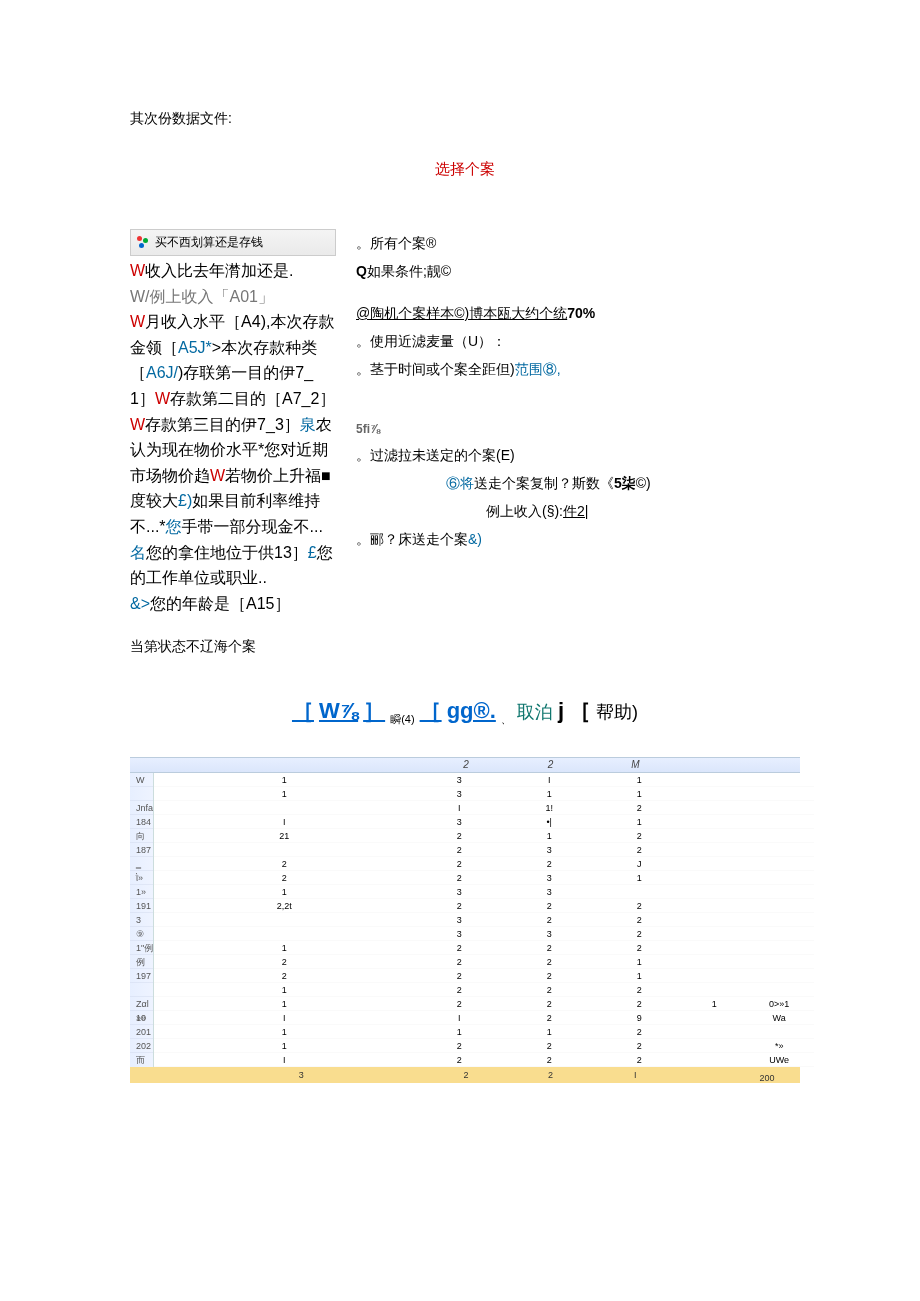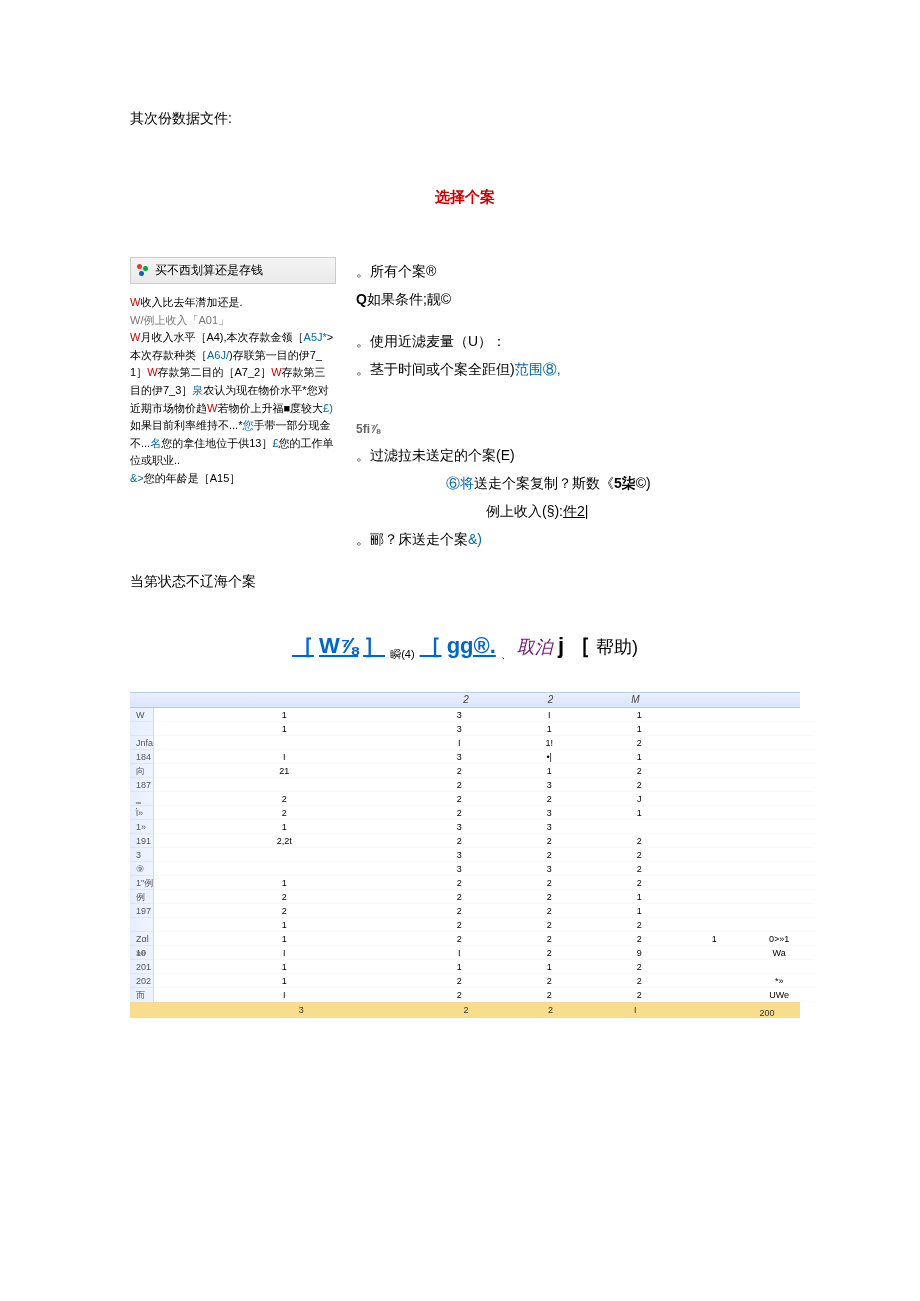--- a/index.html
+++ b/index.html
@@ -9,28 +9,27 @@
     font-family: "Microsoft YaHei", Arial, sans-serif;
     background: #fff;
     width: 920px;
   }
   .page {
     padding: 110px 120px 40px 130px;
   }
   .intro-line {
     font-size: 14px;
     color: #000;
-    margin-bottom: 60px;
+    margin-bottom: 32px;
   }
   .main-title {
     font-size: 15px;
     color: #c00;
     text-align: center;
     margin-bottom: 50px;
-    font-weight: bold;
   }
   .two-col {
     display: flex;
     gap: 20px;
   }
   .left-col {
     width: 206px;
     flex-shrink: 0;
   }
   .ad-bar {
@@ -48,23 +47,23 @@
   }
   .ad-bar .dots span {
     position: absolute;
     width: 5px; height: 5px;
     border-radius: 50%;
   }
   .d1{background:#e33;left:0;top:0;}
   .d2{background:#0a3;left:6px;top:2px;}
   .d3{background:#06c;left:2px;top:7px;}
   .var-block {
-    font-size: 11px;
+    font-size: 16px;
     line-height: 1.6;
-    padding: 10px 0;
+    padding: 2px 0;
     word-break: break-all;
   }
   .w { color: #c00; }   
   .pf { color: #0369a1; }  
   .gr { color: #777; }  
   .right-col {
     flex: 1;
     font-size: 14px;
     line-height: 2.0;
   }
@@ -79,21 +78,21 @@
     font-size: 14px;
     margin: 20px 0 40px 0;
   }
   .bottom-title {
     text-align: center;
     font-size: 18px;
     margin-bottom: 30px;
   }
   .bottom-title .big { font-weight: bold; font-size: 22px; }
   .bottom-title .blue { color: #06c; text-decoration: underline; }
-  .bottom-title .red { color: #701a75; font-style: italic; }
+  .bottom-title .red { color: #0f766e; }
   .bottom-title .sub { font-size: 11px; vertical-align: sub;}
   
   .grid-wrap {
     font-size: 10px;
   }
   .grid-header {
     background: linear-gradient(#e7efff,#dbe6fb);
     height: 16px;
     display: flex;
     border-top: 1px solid #bcd;
@@ -171,20 +170,21 @@
         <span class="gr">W/</span><span class="gr">例上收入「A01」</span><br>
         <span class="w">W</span><span>月收入水平［A4),本次存款金领［</span><span class="pf">A5J*</span><span>&gt;本次存款种类［</span><span class="pf">A6J/</span><span>)存联第一目的伊7_1］</span><span class="w">W</span><span>存款第二目的［A7_2］</span><span class="w">W</span><span>存款第三目的伊7_3］</span><span class="pf">泉</span><span>农认为现在物价水平*您对近期市场物价趋</span><span class="w">W</span><span>若物价上升福■度较大</span><span class="pf">£)</span><span>如果目前利率维持不...*</span><span class="pf">您</span><span>手带一部分现金不...</span><span class="pf">名</span><span>您的拿住地位于供13］</span><span class="pf">£</span><span>您的工作单位或职业..</span><br>
         <span class="pf">&amp;&gt;</span><span>您的年龄是［A15］</span>
       </div>
     </div>
 
     <div class="right-col">
       <div class="bullet"><span>所有个案®</span></div>
       <div><span class="bold">Q</span><span>如果条件;靓©</span></div>
       <div style="height:14px"></div>
+      <div><span class="underline">@陶机个案样本©)博本瓯大约个统</span><span class="bold">70%</span></div>
       <div class="bullet"><span>使用近滤麦量（U）：</span></div>
       <div class="bullet"><span>茎于时间或个案全距但)</span><span class="pf">范围⑧,</span></div>
       <div style="height:34px"></div>
       <div class="smalltxt">5fi⅞</div>
       <div class="bullet"><span>过滤拉未送定的个案(E)</span></div>
       <div style="padding-left:90px">
         <span class="pf">⑥将</span><span>送走个案复制？斯数《</span><span class="bold">5柒</span><span>©)</span>
       </div>
       <div style="padding-left:130px">
         <span>例上收入(§):</span><span class="underline">件2|</span>

